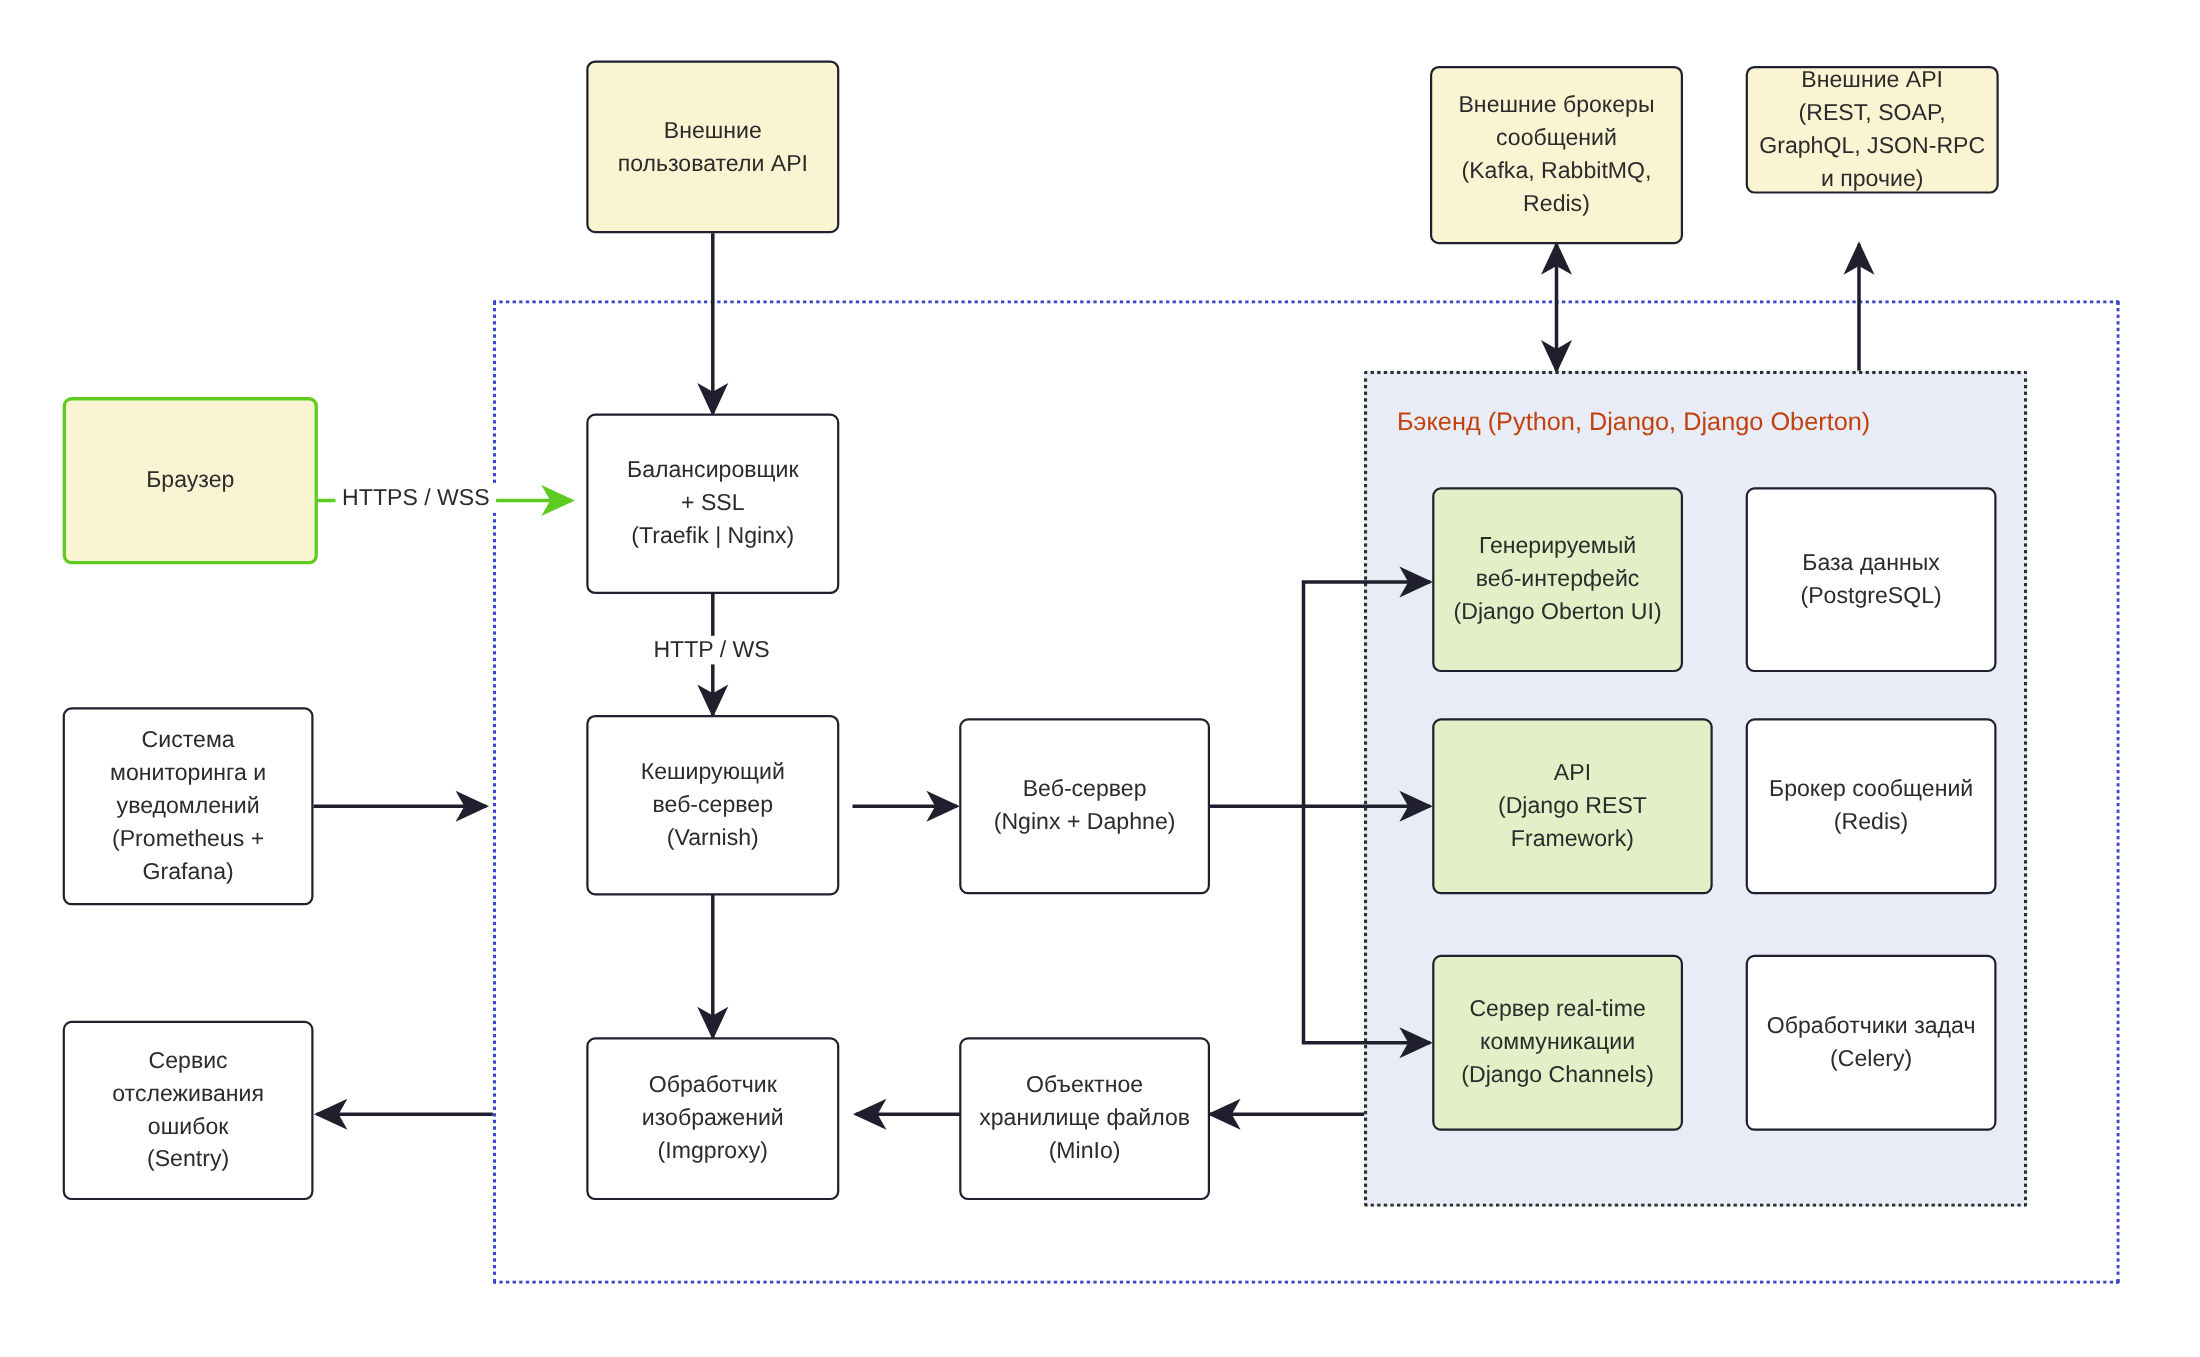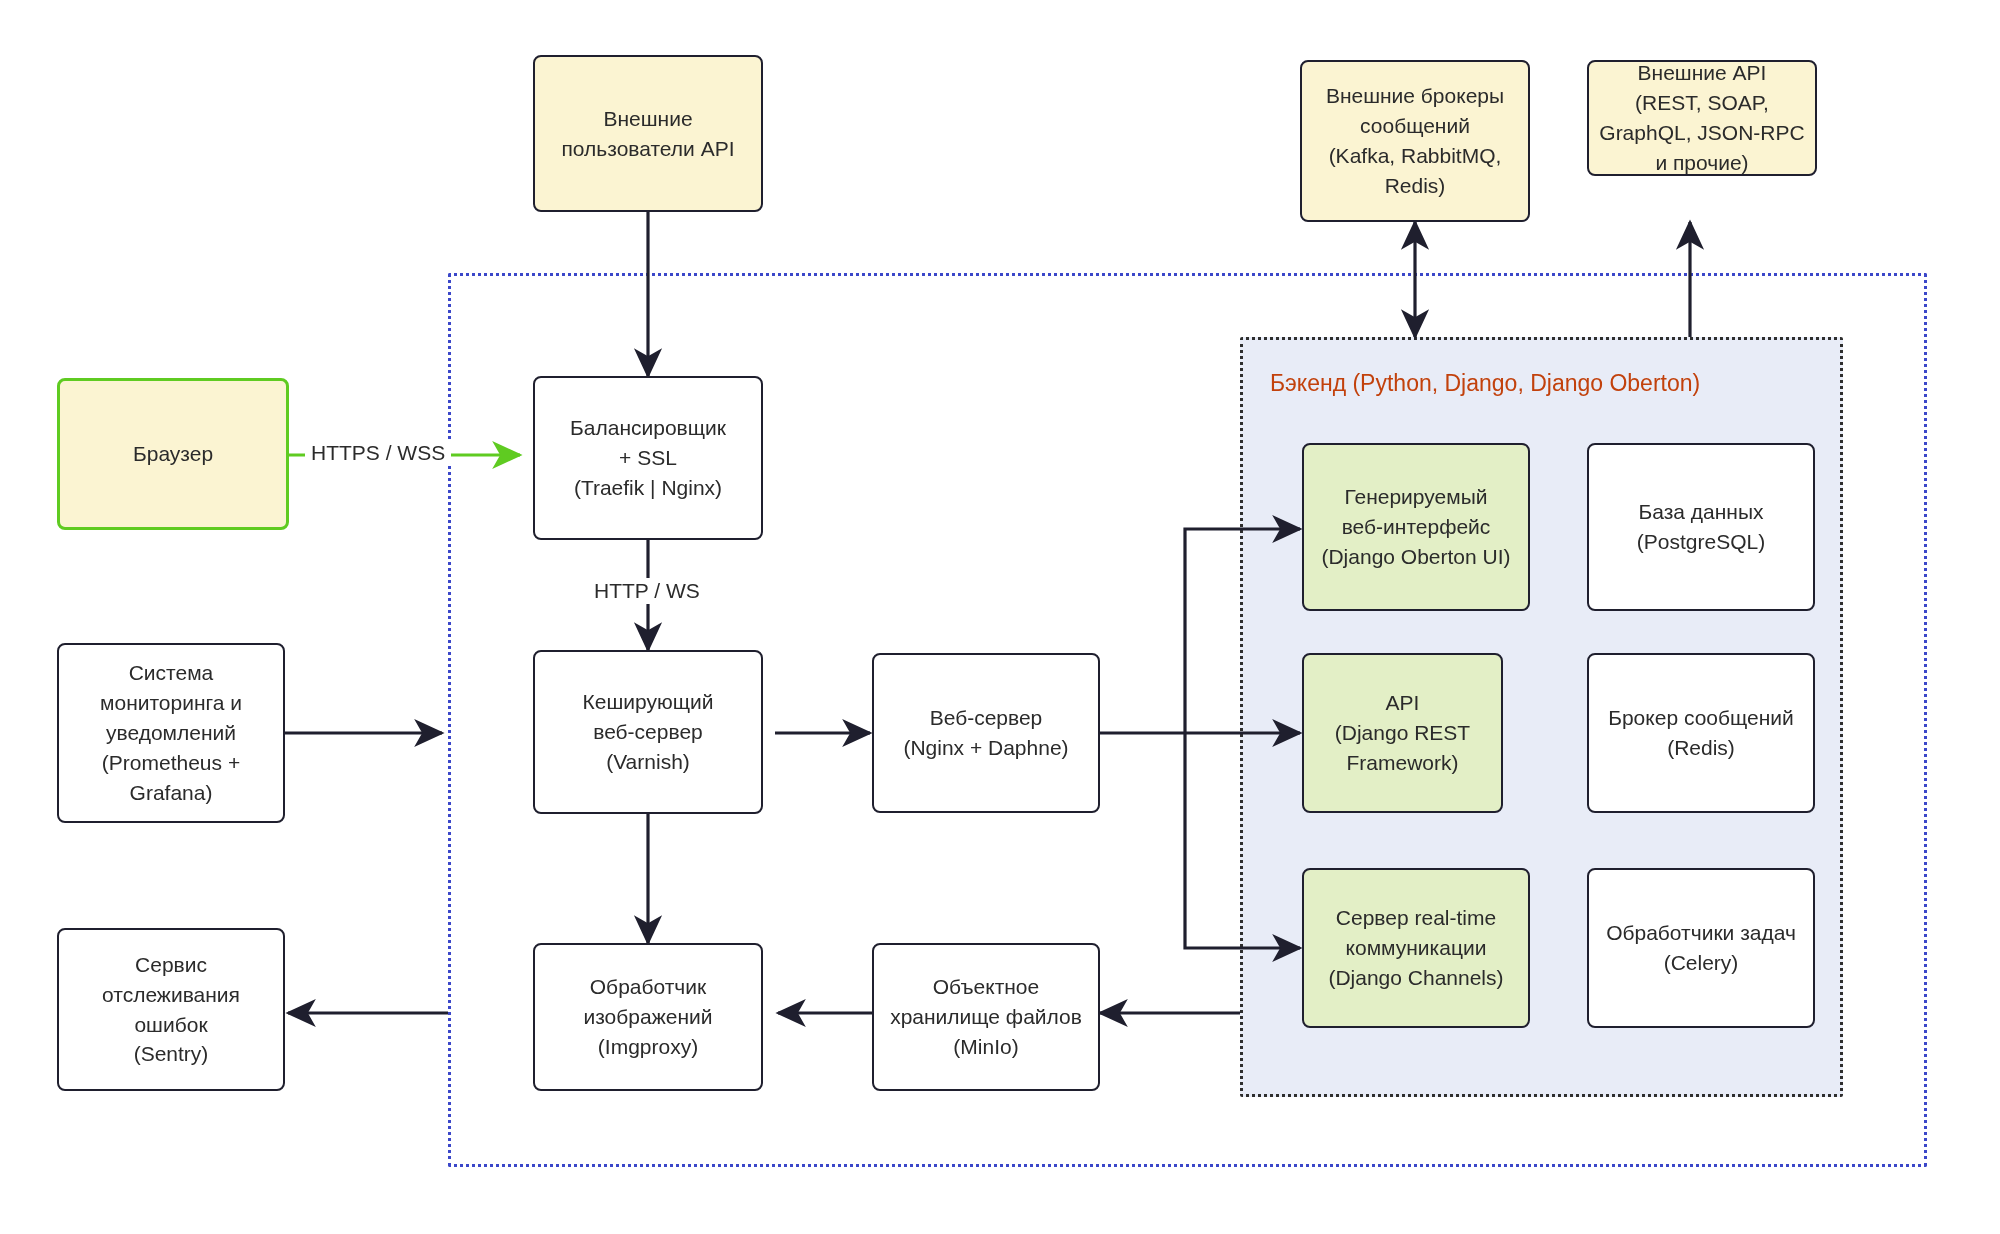--- a/index.html
+++ b/index.html
@@ -125,21 +125,21 @@
   <div class="node yellow" style="left:1300px;top:60px;width:230px;height:162px;">Внешние брокеры
 сообщений
 (Kafka, RabbitMQ,
 Redis)</div>
 
   <div class="node yellow" style="left:1587px;top:60px;width:230px;height:116px;">Внешние API
 (REST, SOAP,
 GraphQL, JSON-RPC
 и прочие)</div>
 
-  <div class="node browser" style="left:57px;top:378px;width:232px;height:152px;">Браузер</div>
+  <div class="node browser" style="left:57px;top:361px;width:232px;height:152px;">Браузер</div>
 
   <div class="node" style="left:533px;top:376px;width:230px;height:164px;">Балансировщик
 + SSL
 (Traefik | Nginx)</div>
 
   <div class="node" style="left:57px;top:643px;width:228px;height:180px;">Система
 мониторинга и
 уведомлений
 (Prometheus +
 Grafana)</div>
@@ -164,21 +164,21 @@
 хранилище файлов
 (MinIo)</div>
 
   <div class="node green" style="left:1302px;top:443px;width:228px;height:168px;">Генерируемый
 веб-интерфейс
 (Django Oberton UI)</div>
 
   <div class="node" style="left:1587px;top:443px;width:228px;height:168px;">База данных
 (PostgreSQL)</div>
 
-  <div class="node green" style="left:1302px;top:653px;width:201px;height:160px;">API
+  <div class="node green" style="left:1302px;top:653px;width:255px;height:160px;">API
 (Django REST
 Framework)</div>
 
   <div class="node" style="left:1587px;top:653px;width:228px;height:160px;">Брокер сообщений
 (Redis)</div>
 
   <div class="node green" style="left:1302px;top:868px;width:228px;height:160px;">Сервер real-time
 коммуникации
 (Django Channels)</div>
 

